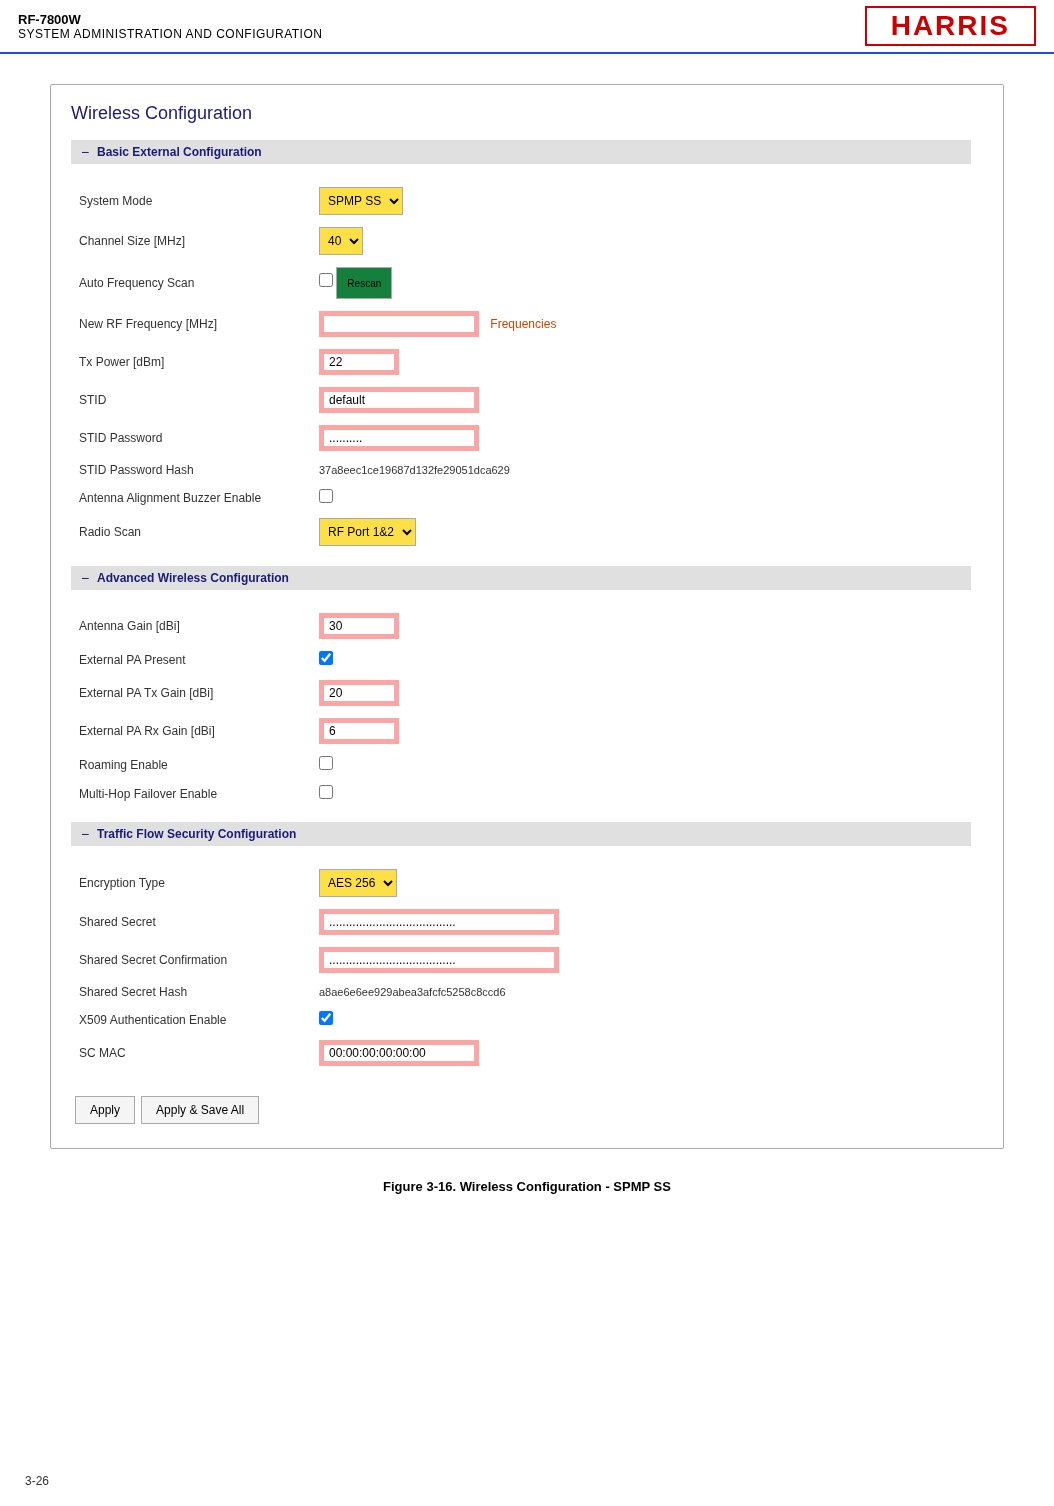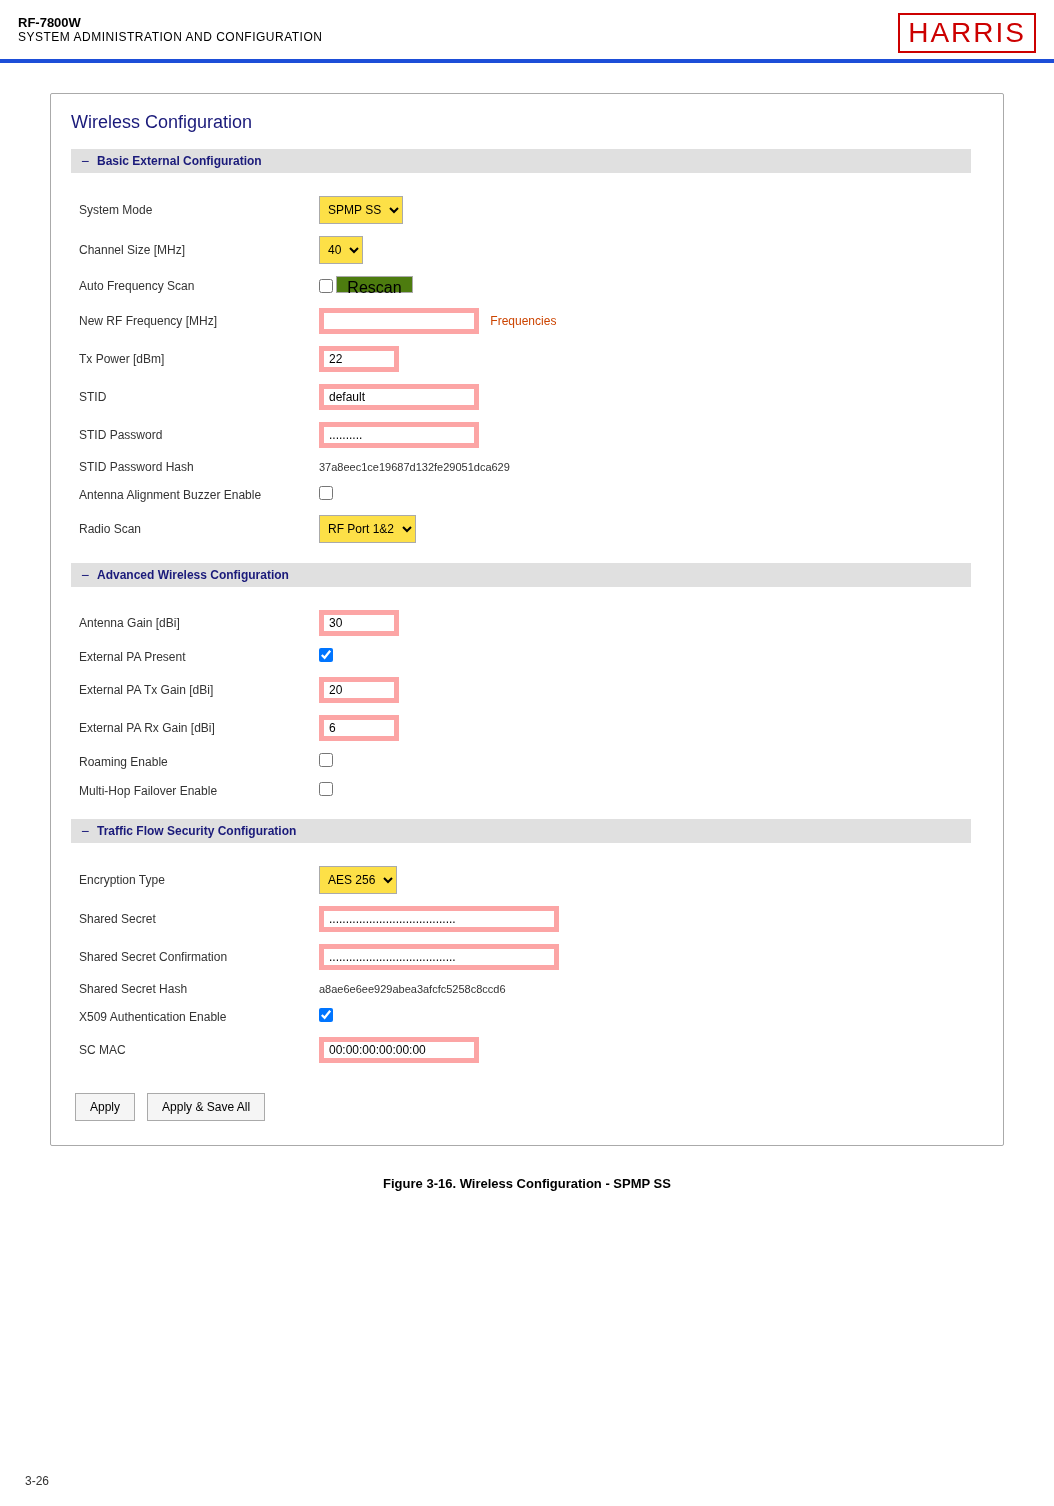--- a/index.html
+++ b/index.html
@@ -10,42 +10,41 @@
       color: #333;
       width: 1054px;
       min-height: 1506px;
     }
 
     .page-header {
       display: flex;
       justify-content: space-between;
       align-items: center;
       padding: 6px 18px;
-      border-bottom: 4px solid #1d4ed8;
+      border-bottom: 2px solid #1d4ed8;
       background: #fff;
     }
     .header-title-block { }
     .header-title-main {
       font-size: 13px;
       font-weight: bold;
       color: #000;
     }
     .header-title-sub {
       font-size: 12px;
       color: #000;
       letter-spacing: 0.5px;
     }
     .harris-logo {
       font-size: 28px;
-      font-weight: normal;
+      font-weight: bold;
       color: #cc0000;
       letter-spacing: 2px;
       border: 2px solid #cc0000;
-      padding: 2px 8px;
-      margin-top: 7px;
+      padding: 2px 24px;
     }
 
     .page-body {
       padding: 30px 50px 30px 50px;
     }
 
     .config-card {
       border: 1px solid #aaa;
       border-radius: 2px;
       padding: 18px 32px 20px 20px;
@@ -130,40 +129,40 @@
     .frequencies-link {
       color: #cc4400;
       font-size: 12px;
       text-decoration: none;
       cursor: pointer;
       margin-left: 8px;
     }
 
     .rescan-btn {
       border: 1px solid #aaa;
-      background: #4d7c0f;
+      background: #15803d;
       padding: 2px 10px;
-      font-size: 16px;
+      font-size: 10px;
       cursor: pointer;
-      height: 17px;
+      height: 32px;
     }
 
     .apply-btn, .apply-save-btn {
       border: 1px solid #aaa;
       background: #f5f5f5;
       padding: 6px 14px;
       font-size: 12px;
       cursor: pointer;
       margin-right: 6px;
     }
 
     .button-row {
       padding: 10px 4px 4px 4px;
       display: flex;
-      gap: 6px;
+      gap: 0;
     }
 
     .section-block {
       margin-bottom: 10px;
     }
 
     .page-footer {
       padding: 30px 50px 10px 50px;
       text-align: center;
       font-size: 13px;

